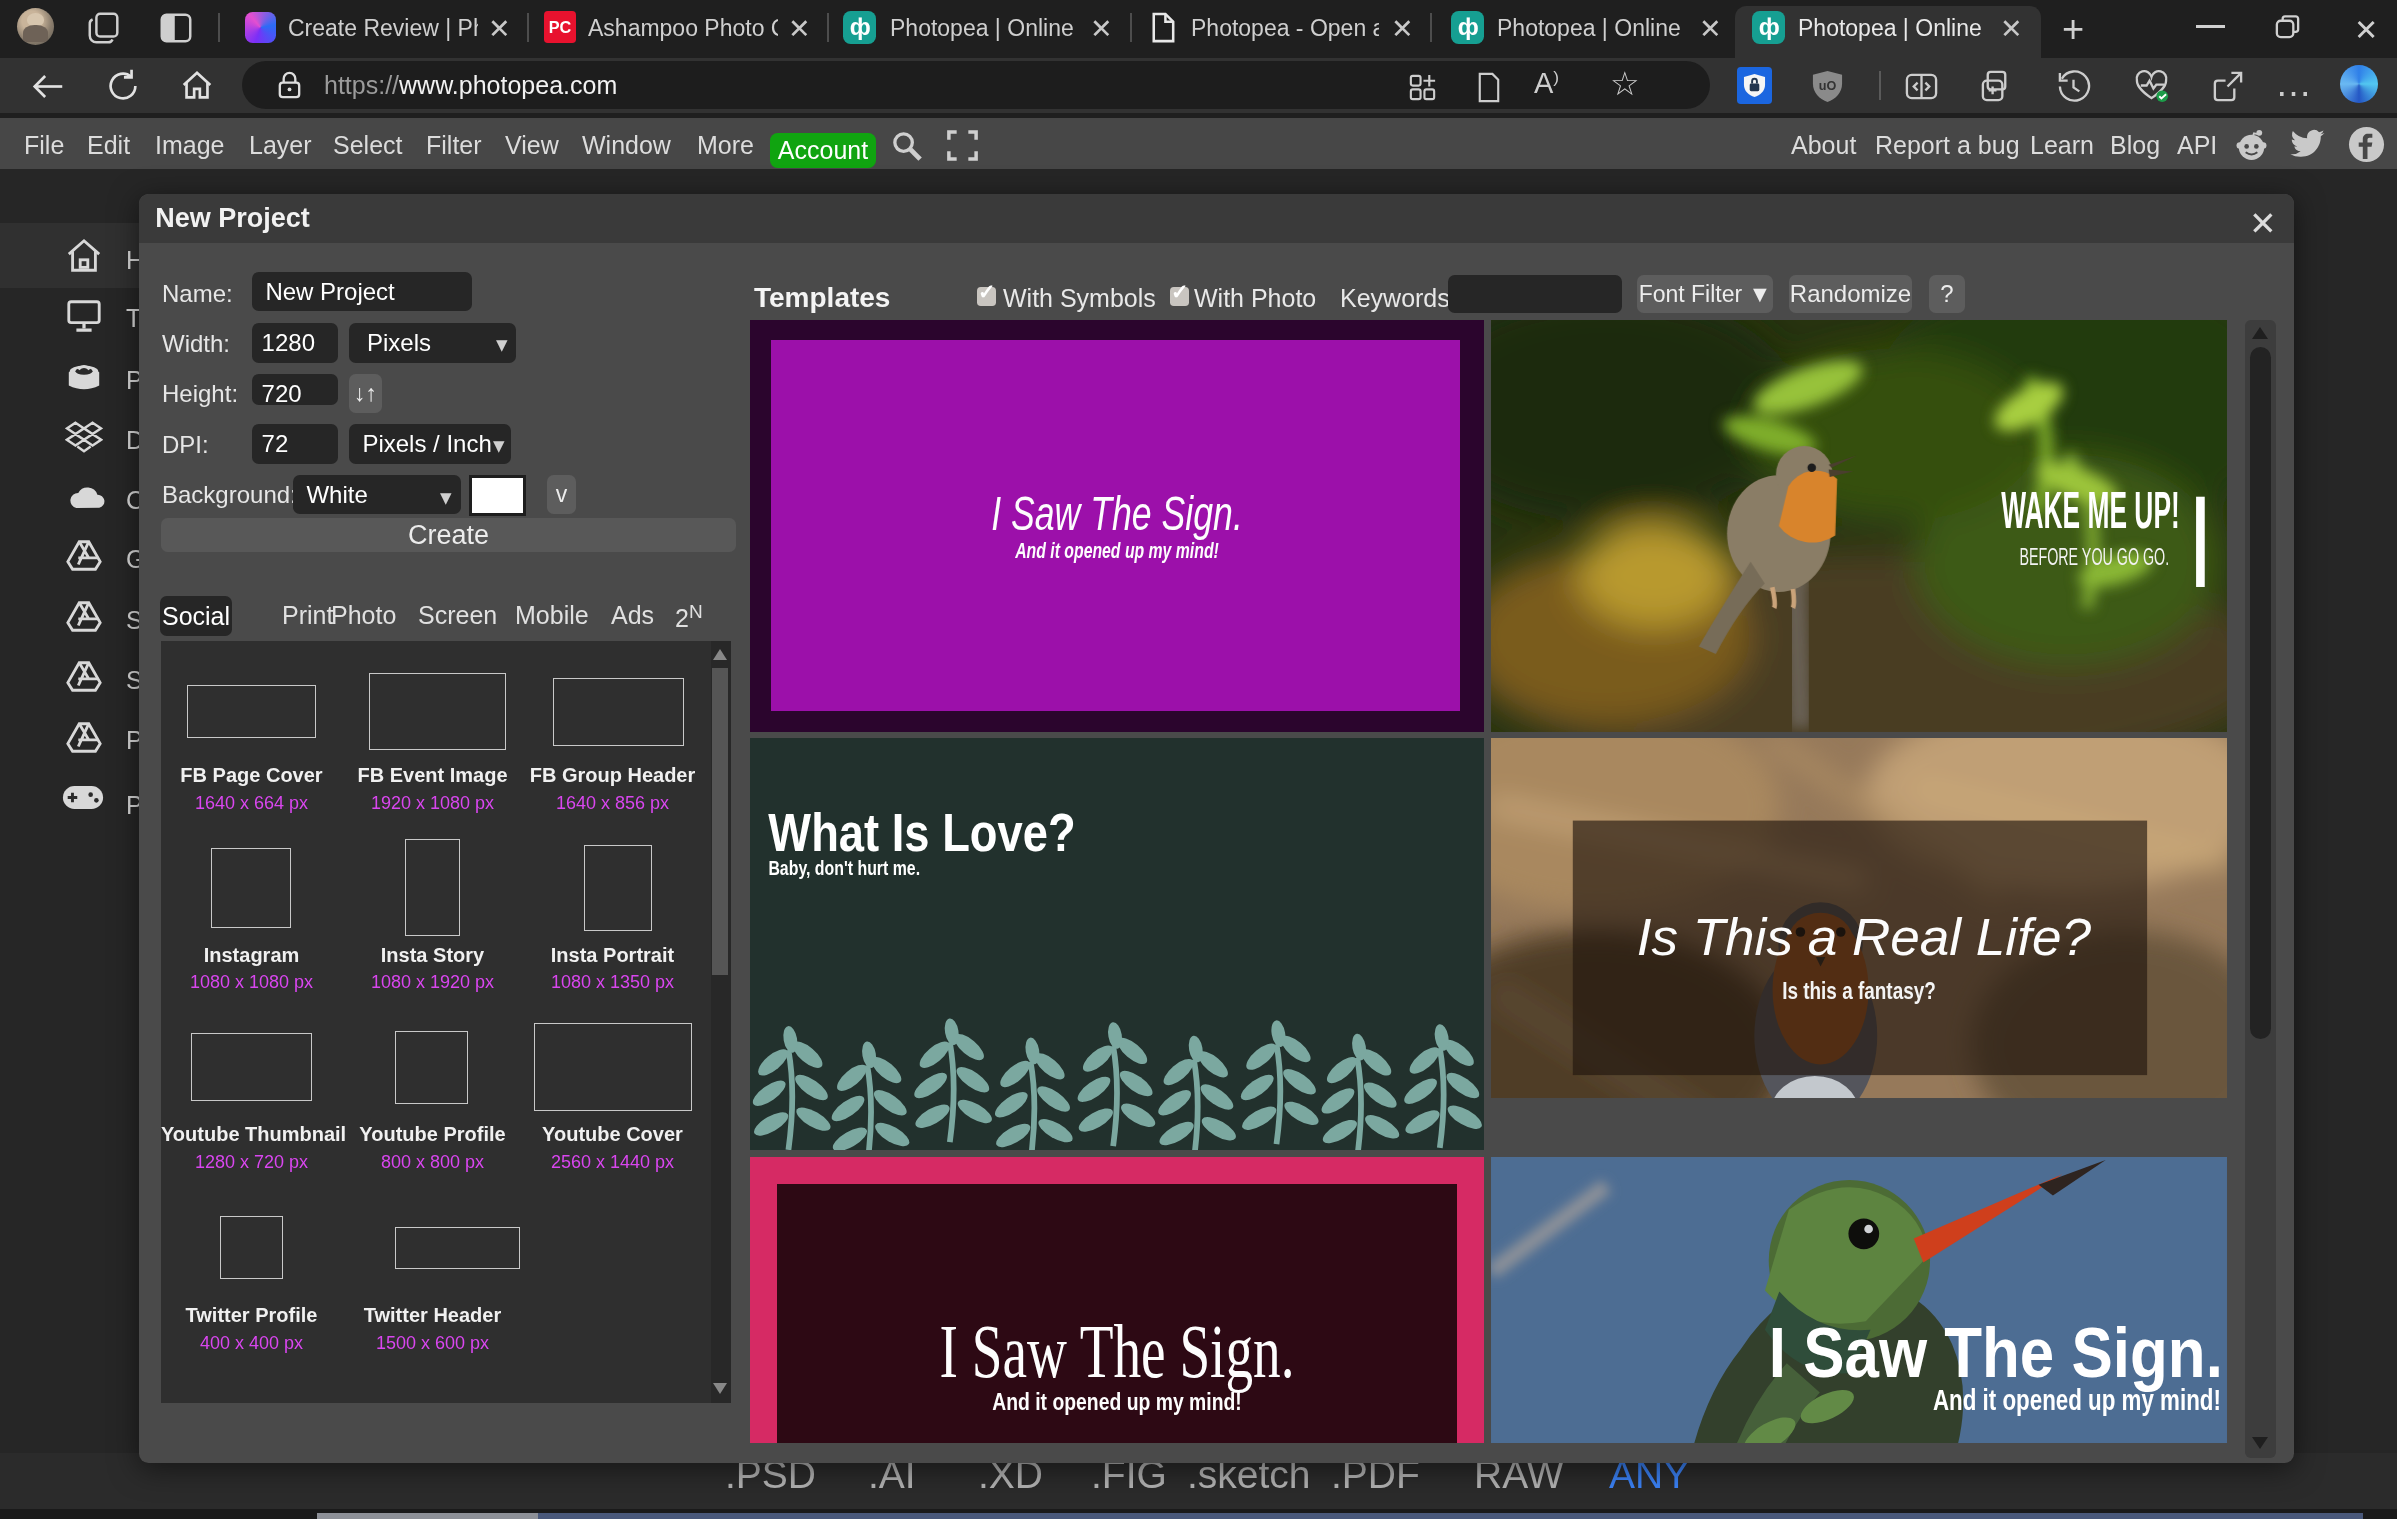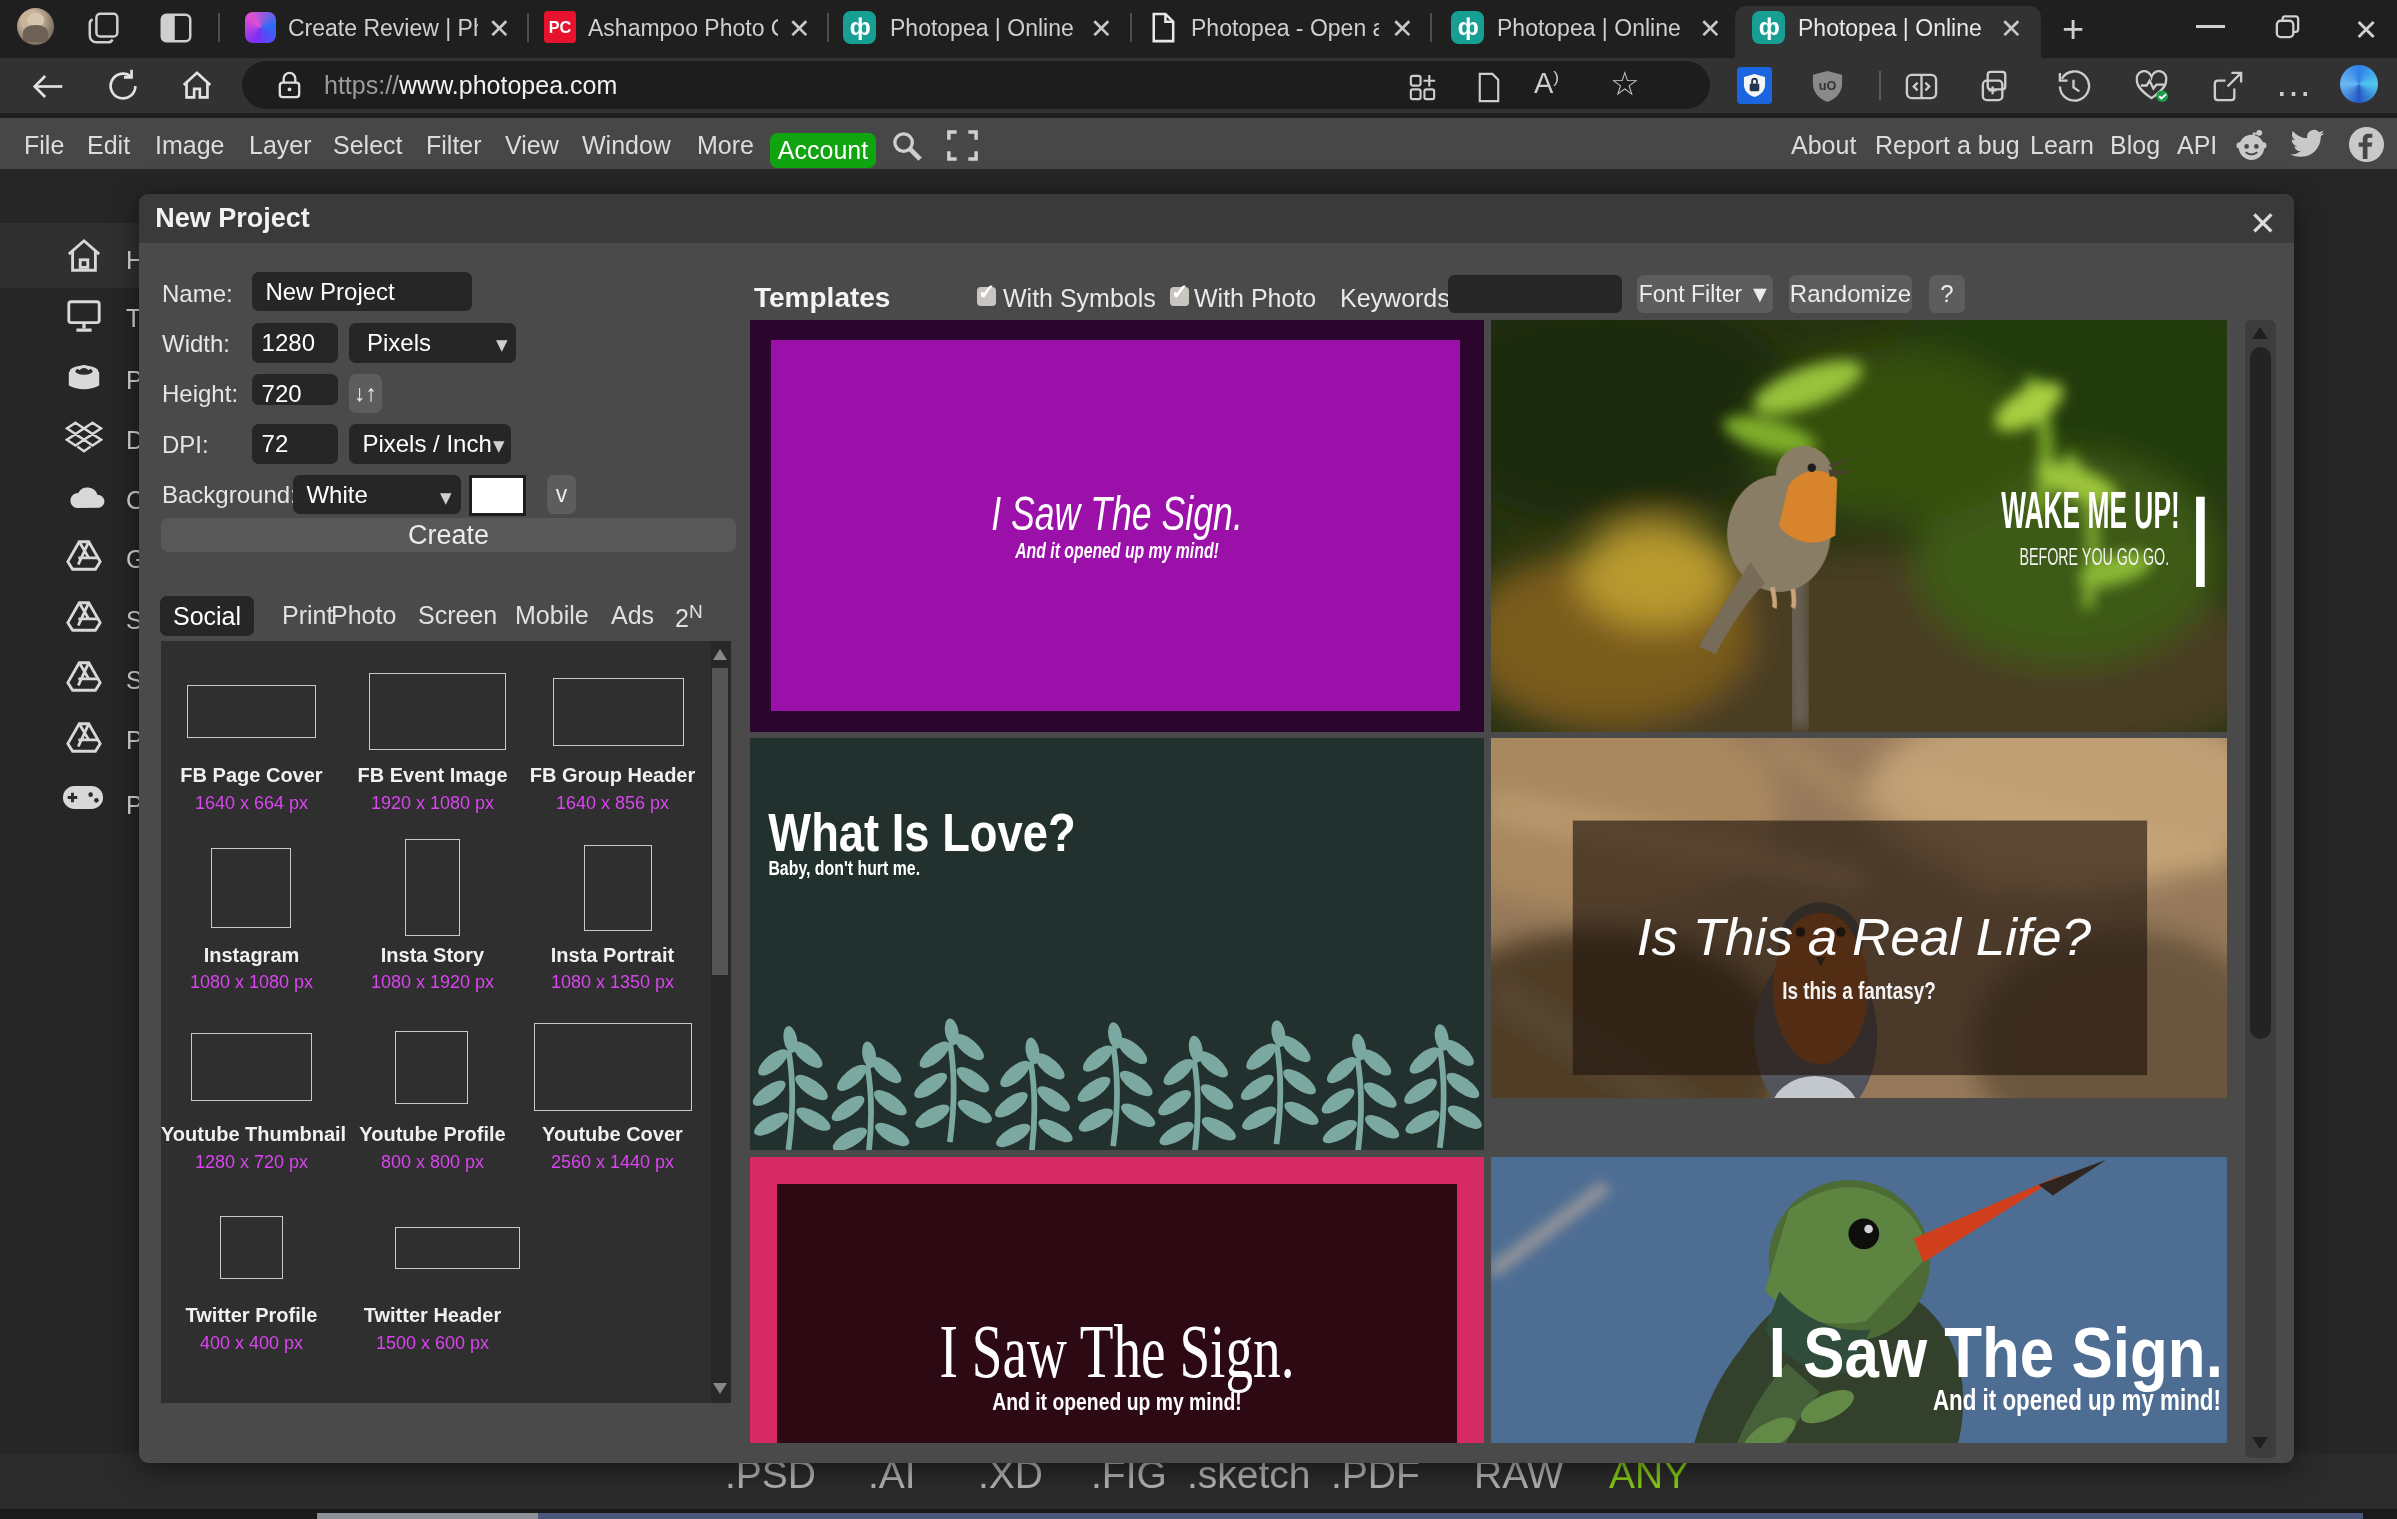--- a/index.html
+++ b/index.html
@@ -295,21 +295,21 @@
     <div class="side-letter" style="top:622px;">P</div>
   </div>
   <div id="bottomstrip" class="abs" style="left:0;top:1453px;width:2398px;height:57px;background:#2b2b2b;"></div>
   <div class="abs" style="top:1453px;left:725px;font-size:39px;color:#b3b3b3;">.PSD</div>
   <div class="abs" style="top:1453px;left:868px;font-size:39px;color:#b3b3b3;">.AI</div>
   <div class="abs" style="top:1453px;left:978px;font-size:39px;color:#b3b3b3;">.XD</div>
   <div class="abs" style="top:1453px;left:1091px;font-size:39px;color:#b3b3b3;">.FIG</div>
   <div class="abs" style="top:1453px;left:1187px;font-size:39px;color:#b3b3b3;">.sketch</div>
   <div class="abs" style="top:1453px;left:1331px;font-size:39px;color:#b3b3b3;">.PDF</div>
   <div class="abs" style="top:1453px;left:1474px;font-size:39px;color:#b3b3b3;">RAW</div>
-  <div class="abs" style="top:1453px;left:1609px;font-size:39px;color:#84cc16;">ANY</div>
+  <div class="abs" style="top:1453px;left:1609px;font-size:39px;color:#3b82f6;">ANY</div>
   <div id="bottomdark" class="abs" style="left:0;top:1509px;width:2398px;height:10.6px;background:#1a1a1a;"></div>
   <div class="abs" style="left:317px;top:1513px;width:221px;height:6.7px;background:#8d9097;"></div>
   <div class="abs" style="left:538px;top:1513px;width:1825px;height:6.7px;background:#49587a;"></div>
   <div id="dialog">
     <div id="dlg-title">
         <span>New Project</span>
       </div>
     <div class="abs" style="left:2110px;top:9.6px;font-size:33px;color:#dcdcdc;">✕</div>
 
     <div class="lab" style="left:23px;top:86px;">Name:</div>
@@ -330,21 +330,21 @@
     <div class="chev" style="left:354px;top:238px;">▾</div>
 
     <div class="lab" style="left:23px;top:287px;">Background:</div>
     <div class="inp" style="left:154px;top:281px;width:168px;height:39px;line-height:39px;padding-left:13.4px;">White</div>
     <div class="chev" style="left:301px;top:290px;">▾</div>
     <div class="abs" style="left:330px;top:281px;width:57px;height:41px;background:#fff;border:3.8px solid #1e1e1e;"></div>
     <div class="btn" style="left:408px;top:281px;width:29px;height:39px;line-height:39px;font-size:23px;">v</div>
 
     <div class="btn" style="left:22px;top:324px;width:575px;height:34px;line-height:34px;font-size:27px;background:#585858;">Create</div>
 
-    <div class="abs" style="left:21px;top:402px;width:94px;height:40px;background:#262626;border-radius:6.7px;color:#fff;font-size:25px;text-align:center;line-height:40px;">Social</div>
+    <div class="abs" style="left:21px;top:402px;width:72px;height:40px;background:#262626;border-radius:6.7px;color:#fff;font-size:25px;text-align:center;line-height:40px;">Social</div>
     <div class="abs" style="left:115px;top:407px;font-size:25px;color:#e0e0e0;margin-left:28px;">Print</div>
     <div class="abs" style="left:192px;top:407px;font-size:25px;color:#e0e0e0;">Photo</div>
     <div class="abs" style="left:279px;top:407px;font-size:25px;color:#e0e0e0;">Screen</div>
     <div class="abs" style="left:376px;top:407px;font-size:25px;color:#e0e0e0;">Mobile</div>
     <div class="abs" style="left:472px;top:407px;font-size:25px;color:#e0e0e0;">Ads</div>
     <div class="abs" style="left:536px;top:407px;font-size:25px;color:#e0e0e0;">2<span style="font-size:19px;vertical-align:8.6px;">N</span></div>
 
     <div id="gridpanel">
 
       <div class="cell-rect" style="left:26px;top:44px;width:129px;height:53px;"></div>

